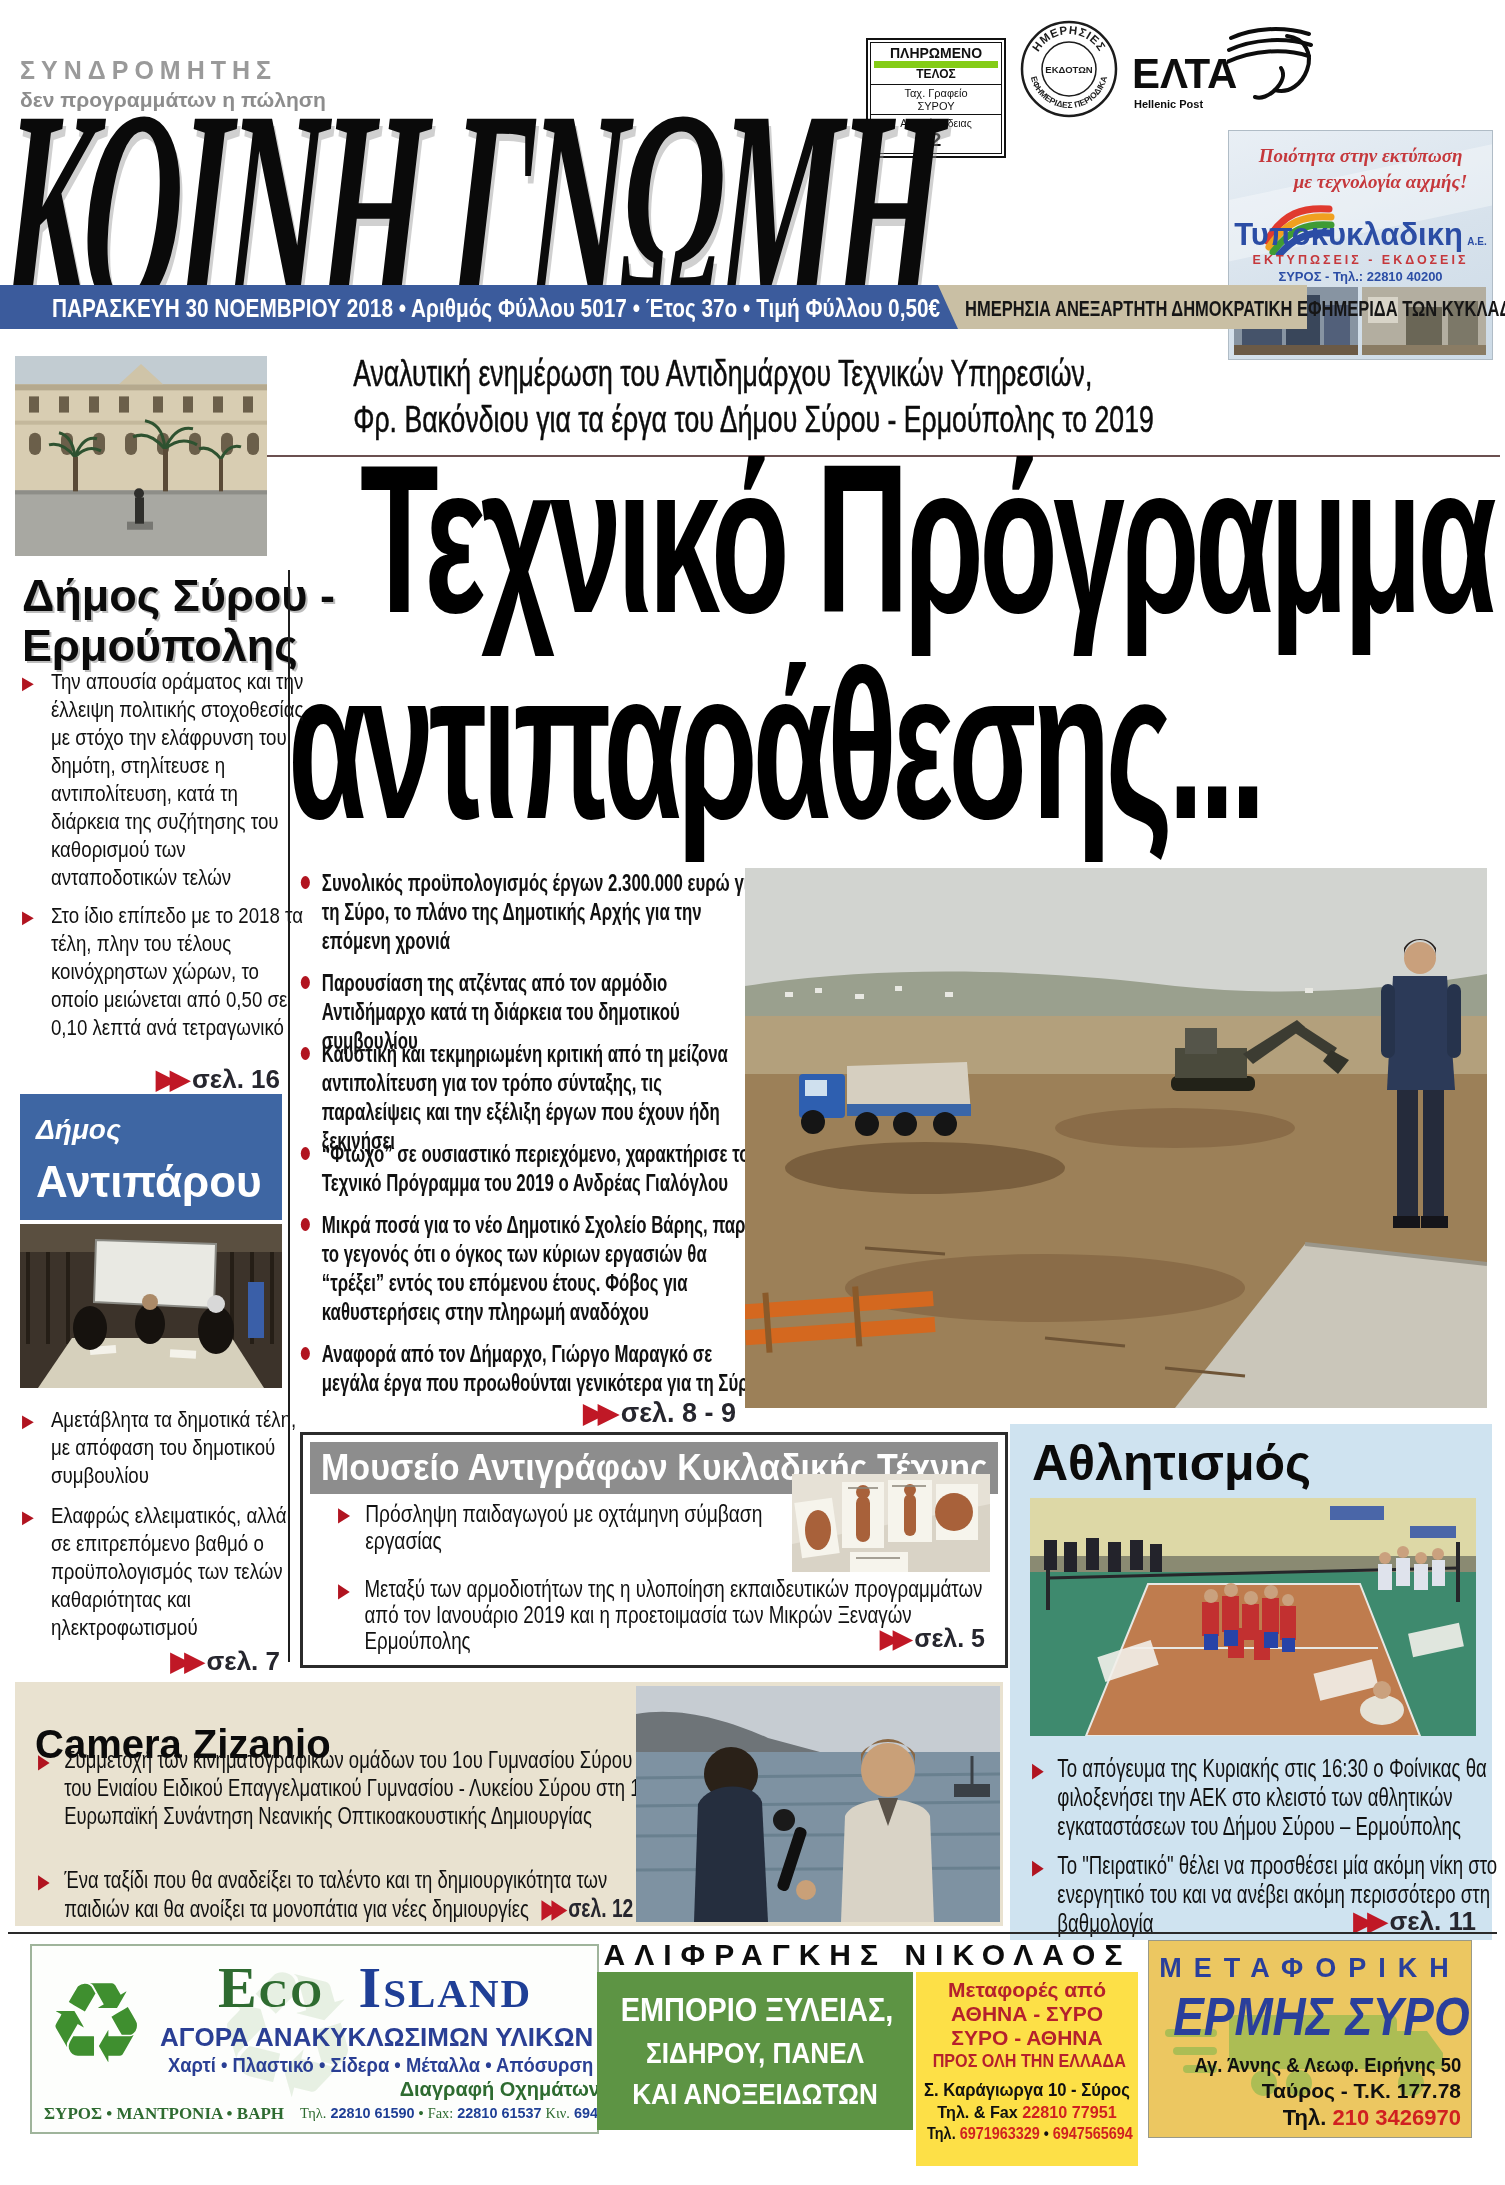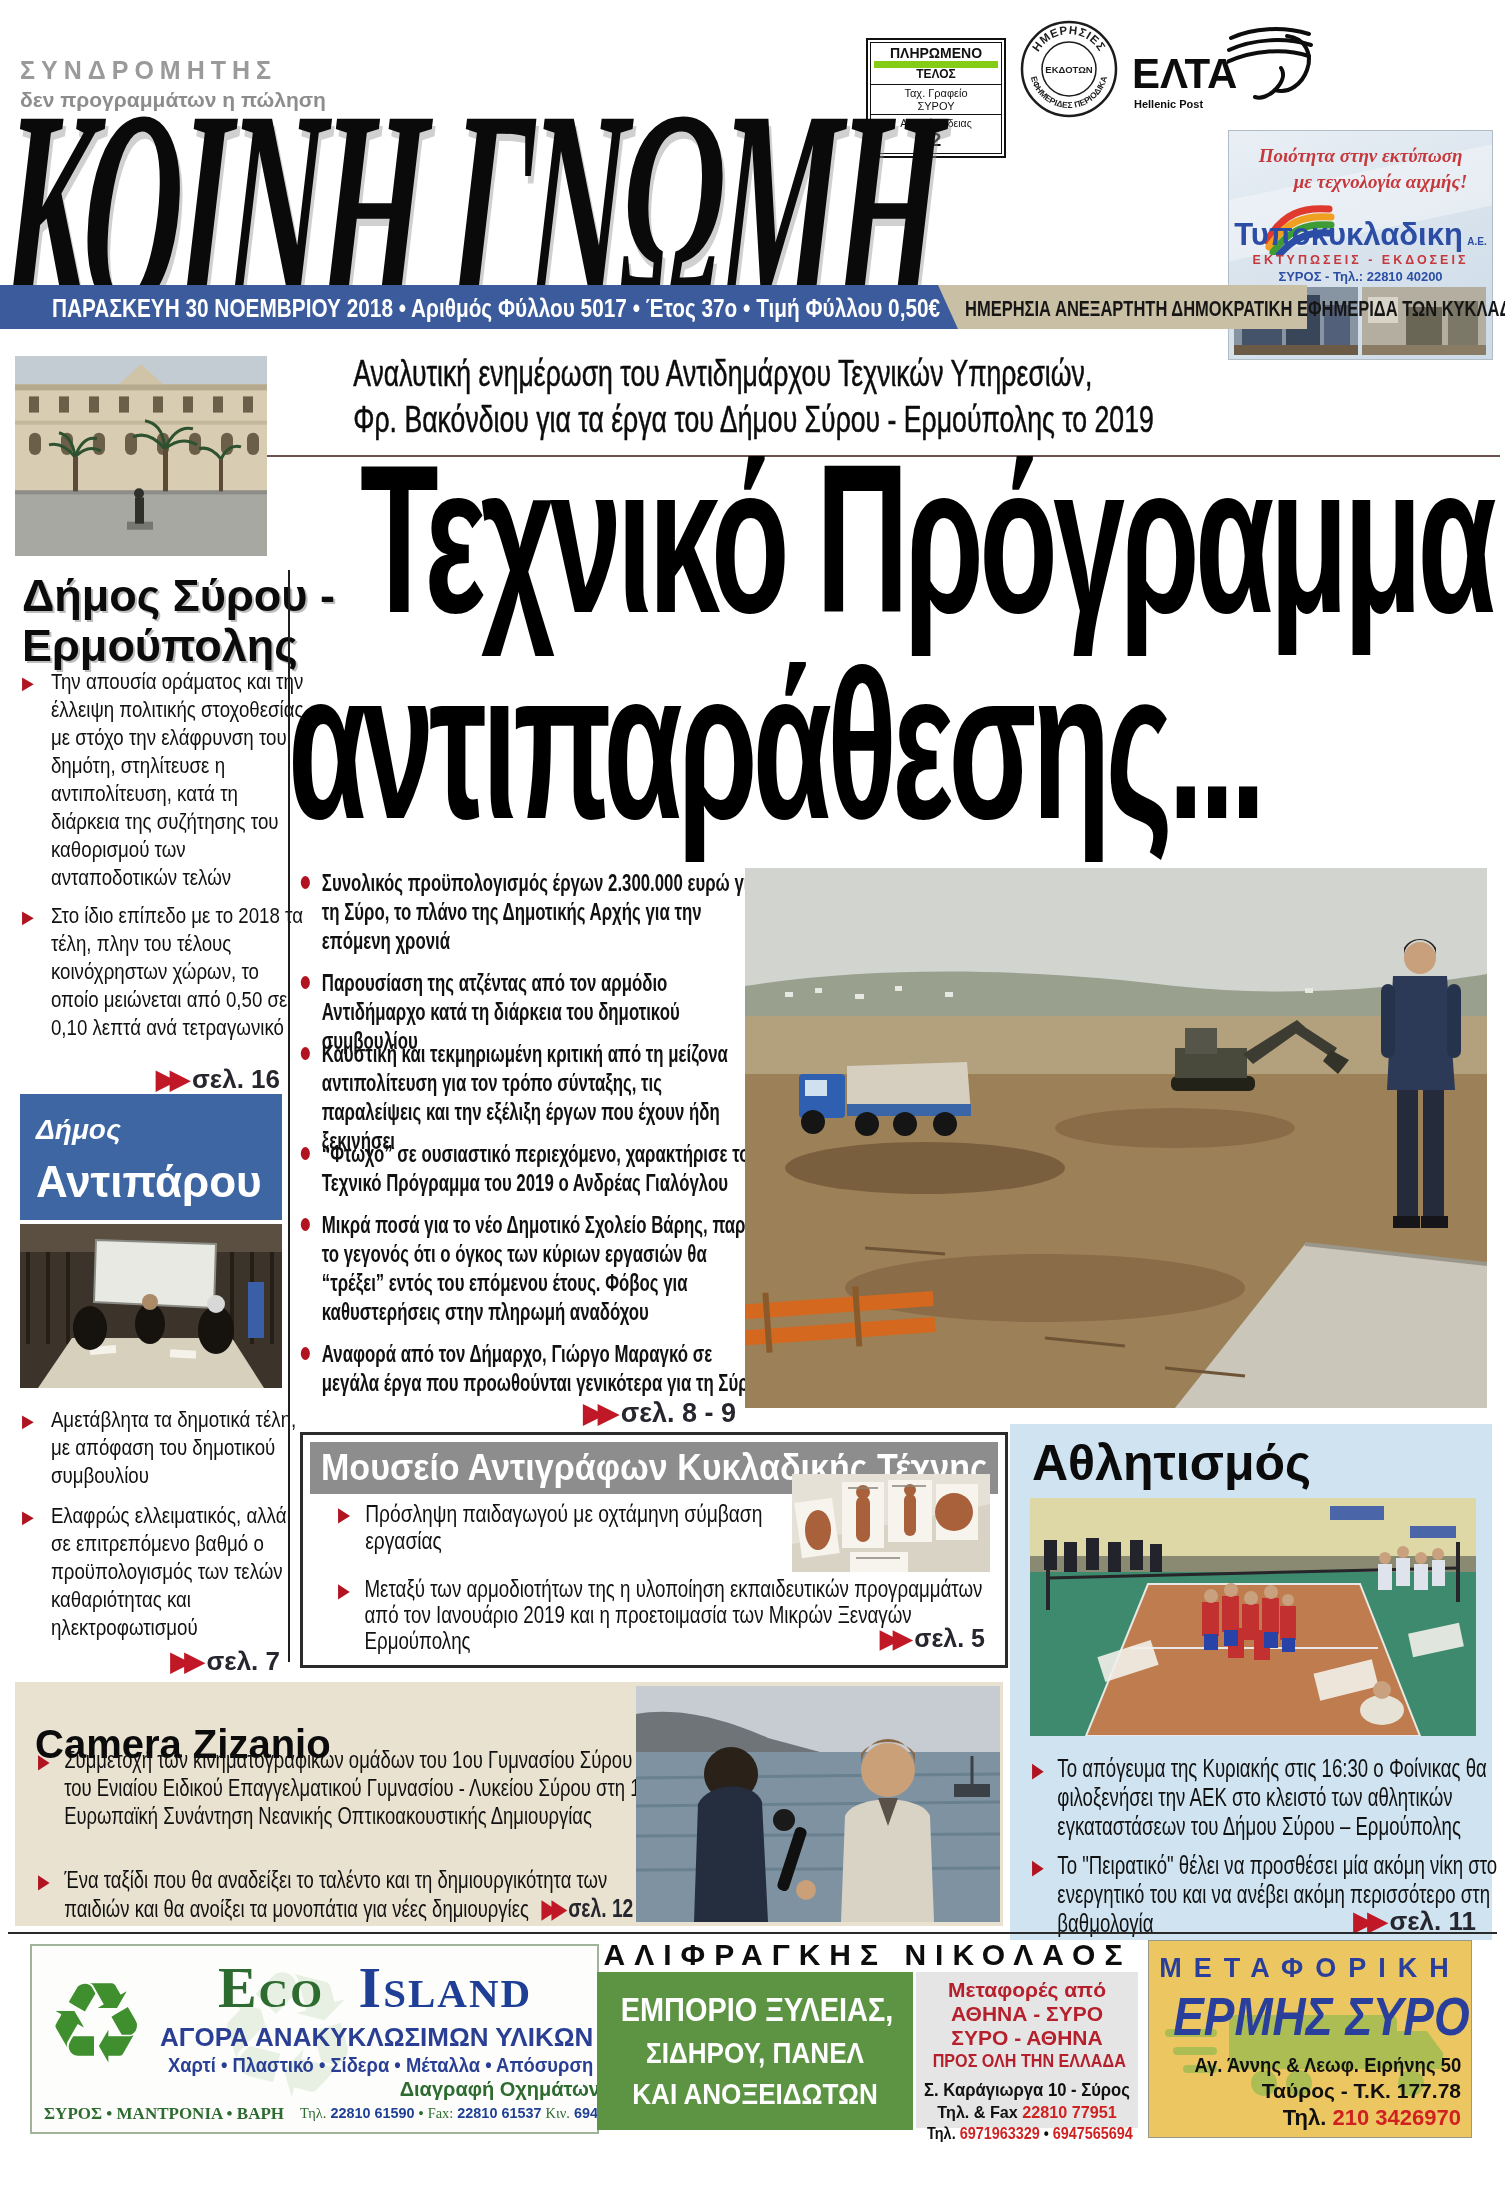--- a/index.html
+++ b/index.html
@@ -543,21 +543,21 @@
       <span class="b" style="color:#1f3f96;">6947 565694</span>
     </div>
   </div>
 
   <div class="abs" style="left:597px;top:1972px;width:316px;height:158px;background:#5d9444;color:#fff;font-weight:bold;text-align:center;">
     <div class="nw" style="font-size:34px;margin-top:18px;transform:scaleX(0.85);">ΕΜΠΟΡΙΟ ΞΥΛΕΙΑΣ,</div>
     <div class="nw" style="font-size:29px;margin-top:8px;transform:scaleX(0.9);">ΣΙΔΗΡΟΥ, ΠΑΝΕΛ</div>
     <div class="nw" style="font-size:29px;margin-top:8px;transform:scaleX(0.9);">ΚΑΙ ΑΝΟΞΕΙΔΩΤΩΝ</div>
   </div>
 
-  <div class="abs b ctr" style="left:916px;top:1972px;width:222px;height:156px;background:#e5e5e5;">
+  <div class="abs b ctr" style="left:916px;top:1972px;width:222px;height:194px;background:#fde047;">
     <div class="nw" style="font-size:21px;margin-top:6px;color:#b5202c;">Μεταφορές από</div>
     <div class="nw" style="font-size:21px;color:#b5202c;">ΑΘΗΝΑ - ΣΥΡΟ</div>
     <div class="nw" style="font-size:21px;color:#b5202c;">ΣΥΡΟ - ΑΘΗΝΑ</div>
     <div class="nw" style="font-size:19px;color:#b5202c;transform:scaleX(0.85);">ΠΡΟΣ ΟΛΗ ΤΗΝ ΕΛΛΑΔΑ</div>
     <div class="nw" style="font-size:17.5px;margin-top:8px;color:#101010;transform:scaleX(0.95);">Σ. Καράγιωργα 10 - Σύρος</div>
     <div class="nw" style="font-size:17px;margin-top:2px;transform:scaleX(0.95);">
       <span style="color:#101010;">Τηλ. &amp; Fax</span>
       <span style="color:#d02020;">22810 77951</span>
     </div>
     <div class="nw" style="font-size:16px;margin-top:2px;transform:scaleX(0.9);">

